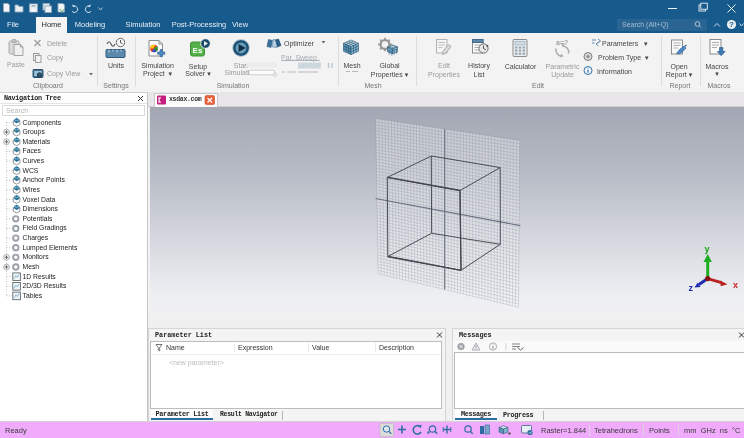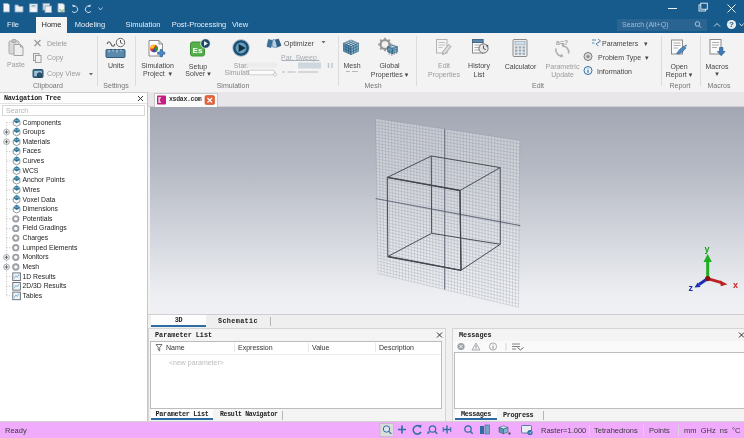--- a/index.html
+++ b/index.html
@@ -477,25 +477,20 @@
         <path d="M559.7 171.6 L551 177.5" stroke="#1c2bb2" stroke-width="3"></path>
         <path d="M546.5 180.5 l6 -0.5 -2.8 -4.5z" fill="#1c2bb2"></path>
         <circle cx="559.7" cy="171.6" r="2.6" fill="#8a1111"></circle>
         <text x="556.5" y="145" font-size="9" font-weight="bold" fill="#17a317" font-family="Liberation Sans">y</text>
         <text x="585" y="181" font-size="9" font-weight="bold" fill="#c22" font-family="Liberation Sans">x</text>
         <text x="540.5" y="184" font-size="9" font-weight="bold" fill="#1c2bb2" font-family="Liberation Sans">z</text>
       </g>
     </svg>
   </div>
   <div class="abs" style="left:148px;top:107px;width:2px;height:207px;background:#f3f3f4"></div>
-  <div class="abs" id="vptabs">
-    <div class="mono" style="position:absolute;left:3px;top:0;width:55px;height:12px;background:#fdfdfd;border-bottom:2px solid #2d6da4;text-align:center;font-size:6.8px;color:#222;line-height:10px">3D</div>
-    <div class="mono" style="position:absolute;left:70px;top:2px;font-size:6.8px;letter-spacing:0.35px;color:#222">Schematic</div>
-    <div style="position:absolute;left:122px;top:2px;width:1px;height:9px;background:#b5b5b5"></div>
-  </div>
   <div class="abs" id="parampanel">
     <div class="phead">
         <span style="position:absolute;left:6px">Parameter List</span>
       <svg width="296" height="12" style="position:absolute;left:0;top:0">
           <path d="M288 3.5 l5 5 M293 3.5 l-5 5" stroke="#333" stroke-width="1" fill="none"></path>
         </svg>
     </div>
     <div style="position:absolute;left:1px;top:12px;width:292px;height:68px;background:#fff;border:1px solid #bcbcbc">
       <svg width="14" height="11" style="position:absolute;left:1px;top:0">
           <path d="M4 2.5 h6 l-2.3 3 v3.5 l-1.4 -1 v-2.5z" fill="none" stroke="#555" stroke-width="0.8"></path>
@@ -576,21 +571,21 @@
             <path d="M503.5 7.2 l4.5 -1.7 v4.6 l-4.5 1.7z" fill="#86b5cf"></path>
             <circle cx="509.5" cy="11.5" r="1.2" fill="#555" stroke="none"></circle>
           </g>
         <g>
             <rect x="521.5" y="3.5" width="10" height="7.5" rx="1" fill="#e9eef2" stroke="#4a7199" stroke-width="0.9"></rect>
             <circle cx="530" cy="10.5" r="2.6" fill="#2e6ca3"></circle>
             <path d="M529 10.5 l1 1 1.5 -2" stroke="#fff" stroke-width="0.7" fill="none"></path>
           </g>
       </g>
     </svg>
-    <span style="position:absolute;left:541px;top:4px">Raster=1.000</span>
+    <span style="position:absolute;left:541px;top:4px">Raster=1.844</span>
     <span style="position:absolute;left:594px;top:4px">Tetrahedrons</span>
     <span style="position:absolute;left:649px;top:4px">Points</span>
     <span style="position:absolute;left:684px;top:4px">mm&nbsp; GHz&nbsp; ns&nbsp; °C</span>
     <div class="sbsep" style="left:589px"></div>
     <div class="sbsep" style="left:643px"></div>
     <div class="sbsep" style="left:678px"></div>
   </div>
 </div>
 
 </body></html>

